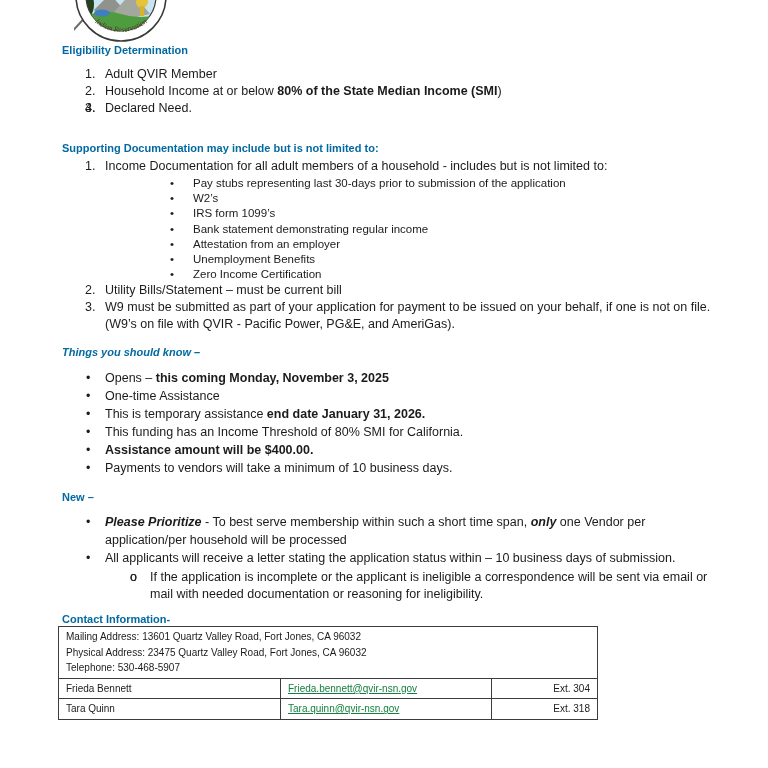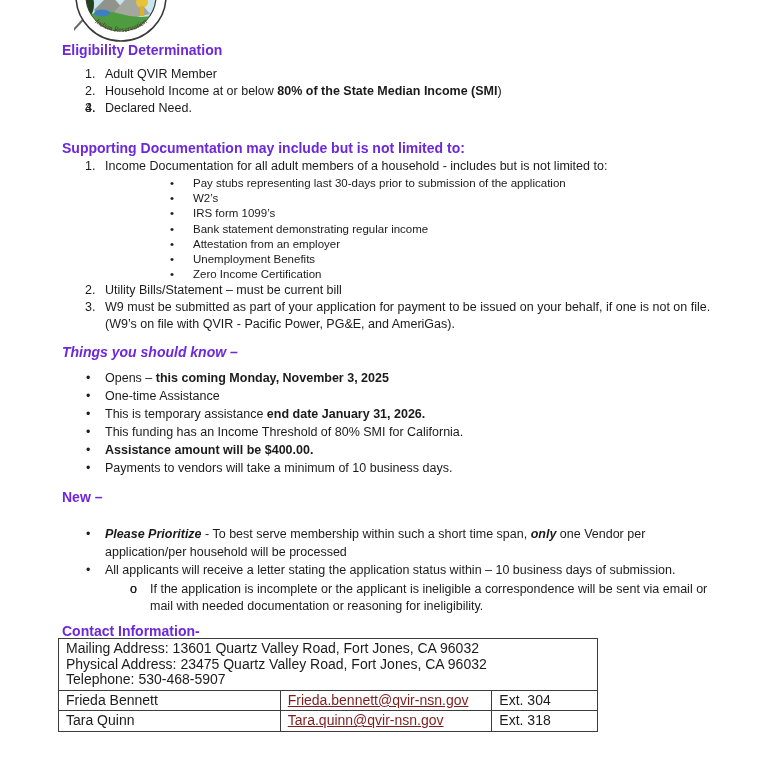--- a/index.html
+++ b/index.html
@@ -9,50 +9,50 @@
   }
   .intro {
     position:absolute; left:160px; top:13px; width:585px;
     font-size:13px; line-height:16px;
   }
   .logo { position:absolute; left:74px; top:0; }
   .content {
     position:absolute; left:62px; top:42px; width:662px;
     font-size:12.5px; line-height:17px;
   }
-  .red-heading { color:#6d28d9; font-weight:bold; font-size:14px; line-height:17px; }
+  .red-heading { color:#0369a1; font-weight:bold; font-size:11px; line-height:17px; }
   .u { }
   .num-item { position:relative; padding-left:43px; }
   .num-item > .num { position:absolute; left:23px; }
   .sub-bullets { margin:1px 0 0 0; font-size:11.5px; line-height:15.2px; }
   .sub-item { position:relative; padding-left:131px; }
   .sub-item > .b { position:absolute; left:108px; }
   .main-bullet { position:relative; padding-left:43px; margin:0 0 1px 0; }
   .main-bullet > .b { position:absolute; left:24px; }
   .o-item { position:relative; padding-left:88px; margin:0; line-height:17.5px; }
   .o-item > .b { position:absolute; left:68px; }
   .nb1 { line-height:17.5px; margin-bottom:1px; }
   #h-elig { margin-bottom:7px; }
   #h-supp { margin-top:23px; margin-bottom:1px; }
   #h-things { margin-top:11px; margin-bottom:9px;font-style:italic; }
-  #h-new { margin-top:12px; margin-bottom:20px; }
+  #h-new { margin-top:12px; margin-bottom:8px; }
   #h-contact { margin-top:7px; margin-bottom:0; }
   table.contact {
     border-collapse:collapse; width:540px; margin-left:-4px; margin-top:-2px;
-    font-size:14px;
+    font-size:10px;
     padding-left:24px;
   }
   table.contact td {
     border:1px solid #3c3c3c; padding:2px 7px; line-height:15.6px;
     vertical-align:top;
   }
   td.c-name  { width:210px; }
   td.c-email { width:198px; }
-  td.c-ext   { width:92px;  }
-  a.email { color:#7f1d1d; text-decoration:underline; cursor:pointer; }
+  td.c-ext   { width:92px;text-align:right;  }
+  a.email { color:#15803d; text-decoration:underline; cursor:pointer; }
 </style>
 </head>
 <body>
 
 <div class="page">
 
   <div class="logo">
     <svg width="94" height="42" viewBox="0 0 94 42">
       <defs>
         <clipPath id="crop">

